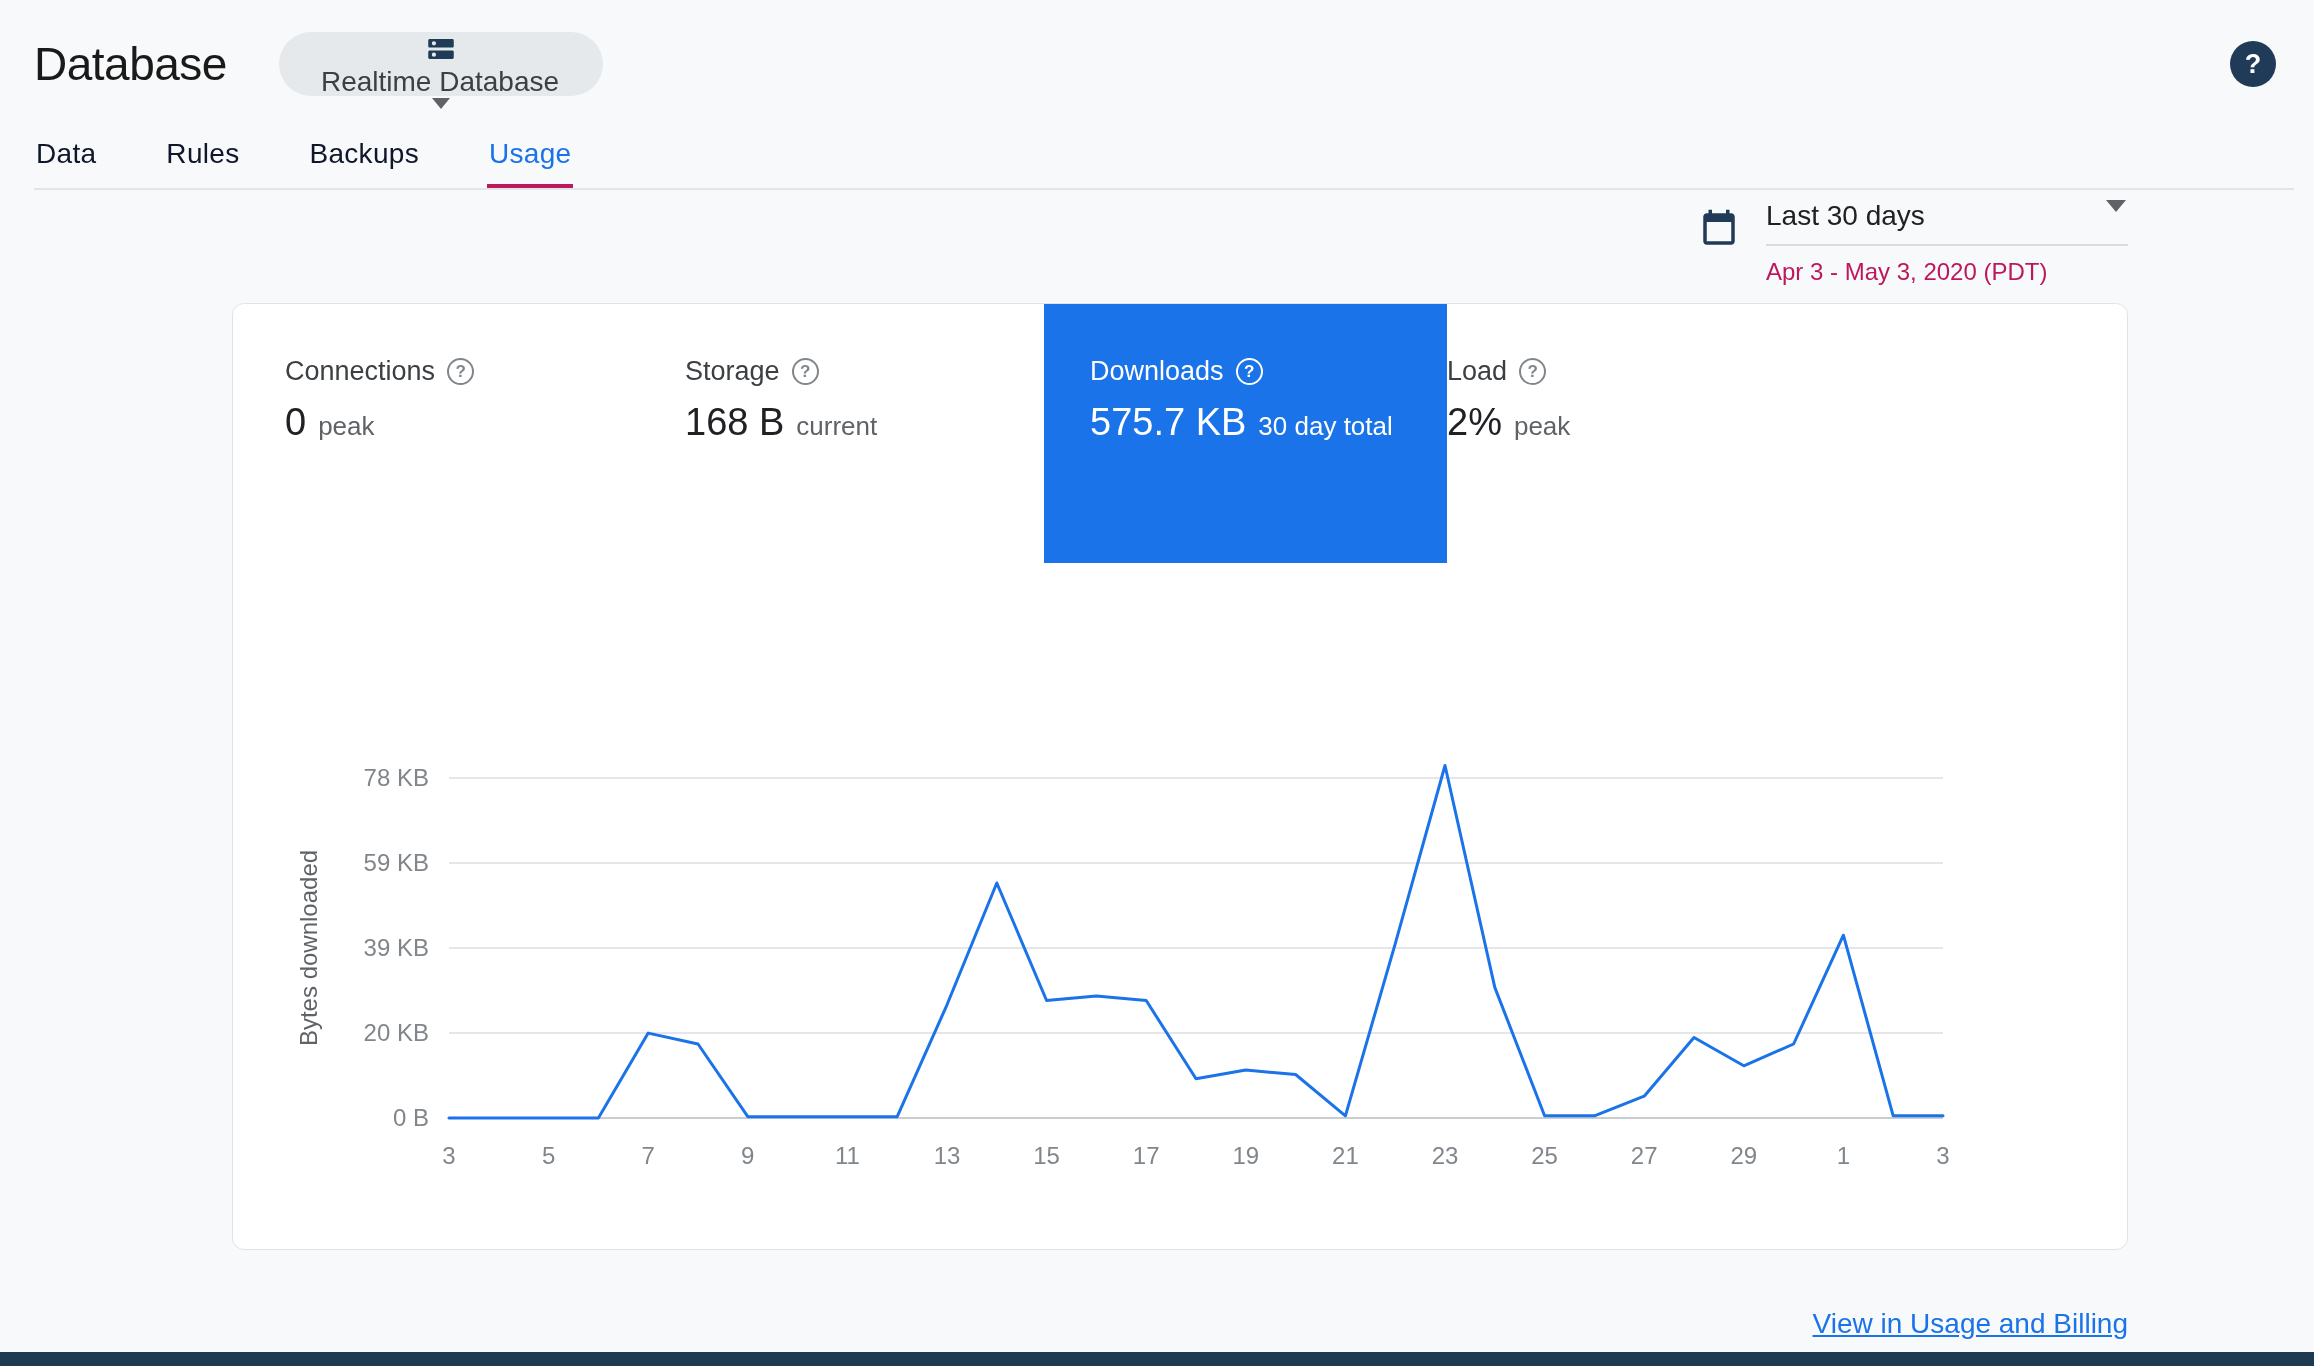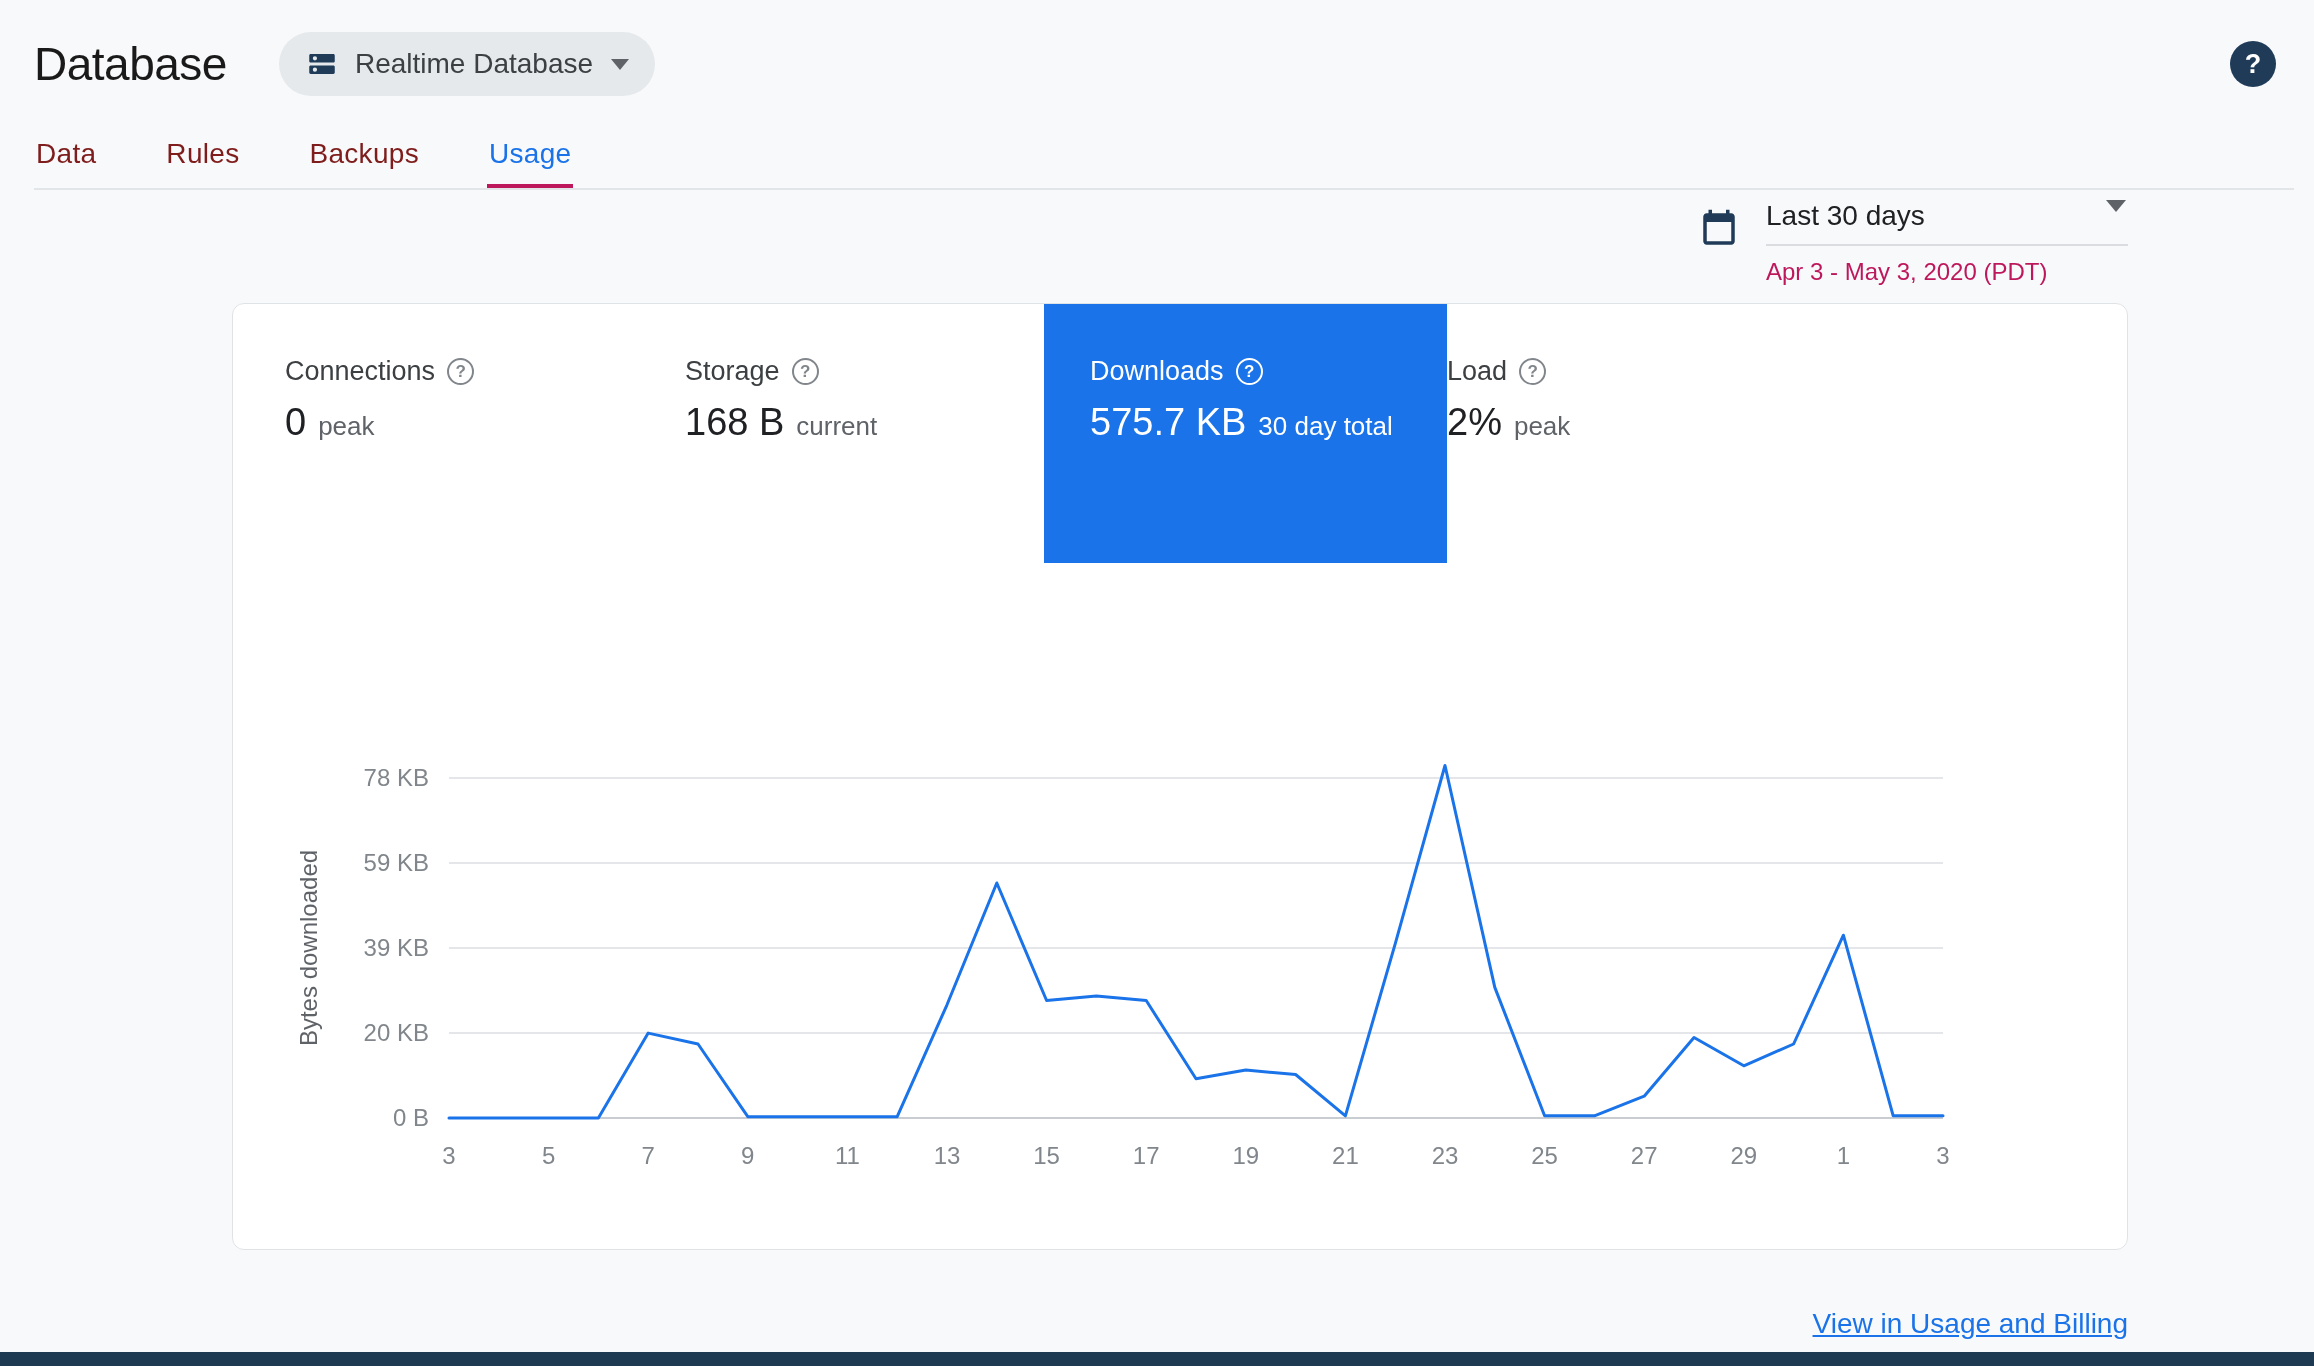--- a/index.html
+++ b/index.html
@@ -19,21 +19,21 @@
     padding:10px 38px 0 34px;
   }
   .page-title {
     font-size:46px; font-weight:400; color:#1a1a1a; letter-spacing:-0.5px;
   }
   .db-pill {
     margin-left:52px;
     display:flex; align-items:center;
     height:64px; padding:0 26px;
     background:#e6e9ec; border:none; border-radius:32px;
-    cursor:pointer; font-family:inherit;
+    cursor:pointer; font-family:inherit;flex-direction:column;
   }
   .db-pill .pill-label { font-size:28px; font-weight:500; color:#3c4043; margin:0 18px 0 16px; }
   .caret {
     width:0; height:0;
     border-left:10px solid transparent; border-right:10px solid transparent;
     border-top:12px solid #5f6368;
     display:inline-block;
   }
   .help-circle {
     margin-left:auto;
@@ -44,21 +44,21 @@
     cursor:pointer;
   }
 
   
   .tabs {
     position:absolute; top:124px; left:34px; right:20px;
     border-bottom:2px solid #e3e6e9;
     display:flex;
   }
   .tab {
-    font-size:28px; font-weight:500; color:#7f1d1d;
+    font-size:28px; font-weight:500; color:#0f172a;
     padding:14px 2px 18px 2px; margin-right:66px;
     cursor:pointer; text-decoration:none; letter-spacing:0.3px;
   }
   .tab--active {
     color:#1a73e8;
     padding-bottom:14px;
     border-bottom:4px solid #be185d;
   }
 
   

